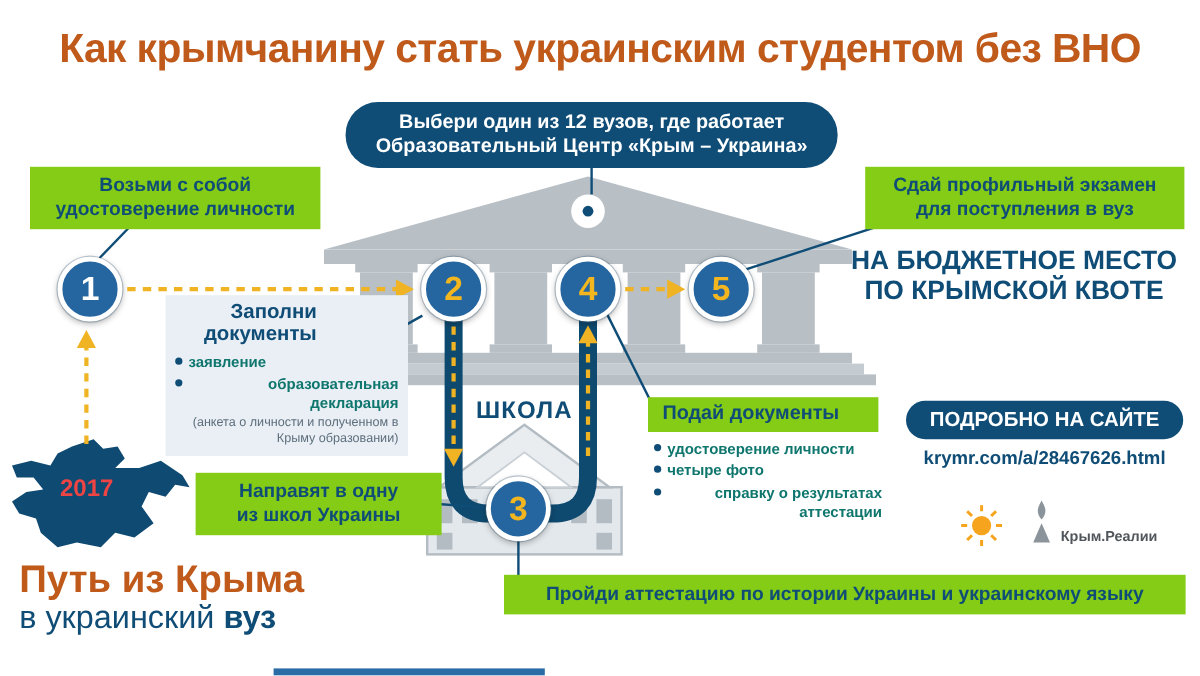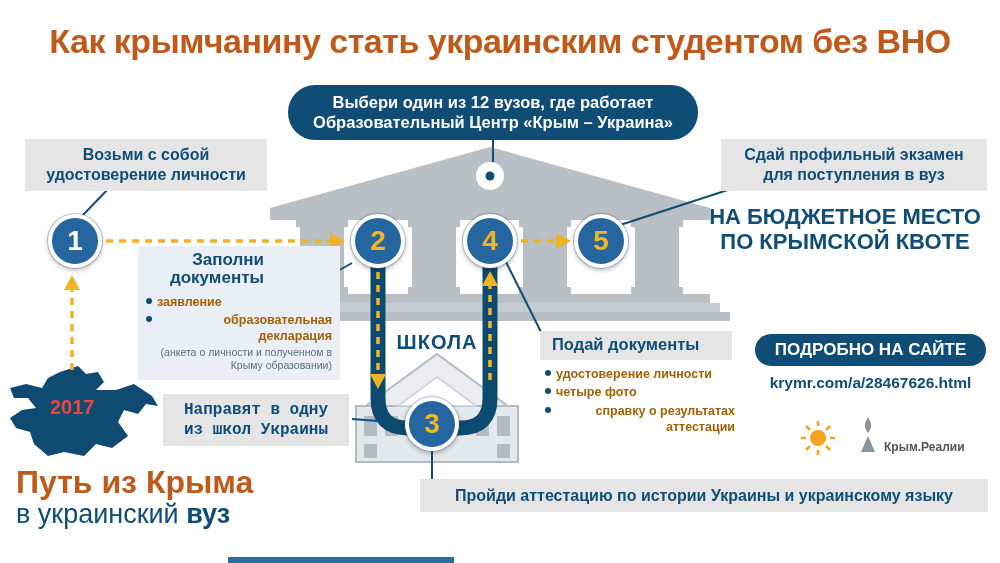--- a/index.html
+++ b/index.html
@@ -3,41 +3,41 @@
 <meta charset="utf-8">
 <style>
   * { margin:0; padding:0; box-sizing:border-box; }
   body { font-family:"Liberation Sans", sans-serif; background:#fff; }
   #canvas { position:relative; width:1000px; height:563px; background:#fff; overflow:hidden; }
   #bg-svg { position:absolute; left:0; top:0; z-index:1; }
   .abs { position:absolute; z-index:2;text-align:right; }
   .title { left:0; top:22px; width:1000px; text-align:center; color:#c05a1b;
            font-size:34px; font-weight:bold; letter-spacing:-0.5px; }
   .navy-box { background:#0f4d77; color:#fff; font-weight:bold; text-align:center;border-radius:27px; }
-  .lblue-box { background:#e5e5e5; color:#0f4d77; font-weight:bold; text-align:center; }
+  .lblue-box { background:#84cc16; color:#0f4d77; font-weight:bold; text-align:center; }
   .choose-box { left:288px; top:85px; width:410px; padding:7px 6px; font-size:16.5px; line-height:1.24; }
   .step1-box { left:25px; top:139px; width:242px; padding:6px 4px; font-size:16px; line-height:1.25; }
   .step5-box { left:721px; top:139px; width:266px; padding:6px 4px; font-size:16px; line-height:1.25; }
   .contest { left:695px; top:205px; width:300px; text-align:center; color:#0f4d77;
              font-size:22px; font-weight:bold; line-height:1.12; }
   .circle { position:absolute; z-index:3; width:54px; height:54px; border-radius:50%;
             background:#2566a0; border:4px solid #fff; color:#f3b61f; font-weight:bold;
             font-size:28px; display:flex; align-items:center; justify-content:center;
             box-shadow:0 0 0 1px rgba(70,100,125,.35), 0 2px 5px rgba(0,0,0,.3); }
   .circle.white-num { color:#ffffff; }
   .step2-panel { left:138px; top:246px; width:202px; padding:5px 8px 8px 8px; background:#e9eff5; }
   .block-heading { font-size:17px; font-weight:bold; color:#0f4d77; line-height:1.08; }
   .step2-heading { width:118px; margin-bottom:6px; }
-  .bullet-row { display:flex; gap:5px; font-size:12.5px; font-weight:bold; color:#a16207;
+  .bullet-row { display:flex; gap:5px; font-size:12.5px; font-weight:bold; color:#0f766e;
                 line-height:1.3; margin-bottom:2px; }
   .dot { width:6px; height:6px; border-radius:50%; background:#0f4d77; margin-top:4px; flex:none; }
   .step2-note { font-size:10.5px; font-weight:normal; color:#5d6e7c; line-height:1.2; margin-left:11px; }
   .school-label { left:390px; top:331px; width:94px; text-align:center; color:#0f4d77;
                   font-size:20px; font-weight:bold; letter-spacing:1px; }
-  .step3-box { left:163px; top:394px; width:186px; padding:6px 4px; font-size:16px; line-height:1.25;font-family:Liberation Mono, monospace; }
+  .step3-box { left:163px; top:394px; width:205px; padding:6px 4px; font-size:16px; line-height:1.25; }
   .step4-bar { left:540px; top:331px; width:192px; height:29px; text-align:left;
                padding:5px 0 0 12px; font-size:16.5px; }
   .step4-bullets { left:545px; top:366px; width:190px; }
   .attestation-bar { left:420px; top:479px; width:568px; height:33px; line-height:33px; font-size:16px; }
   .site-box { left:755px; top:334px; width:231px; height:32px; line-height:32px; font-size:17px; }
   .site-url { left:753px; top:374px; width:235px; text-align:center; color:#0f4d77;
               font-size:15.5px; font-weight:bold; cursor:pointer; }
   .logo-text { left:884px; top:440px; color:#50565b; font-size:12px; font-weight:bold; }
   .footer-line1 { left:16px; top:464px; color:#c05a1b; font-size:32px; font-weight:bold; }
   .footer-line2 { left:16px; top:499px; color:#0f4d77; font-size:27px; font-weight:normal; }

